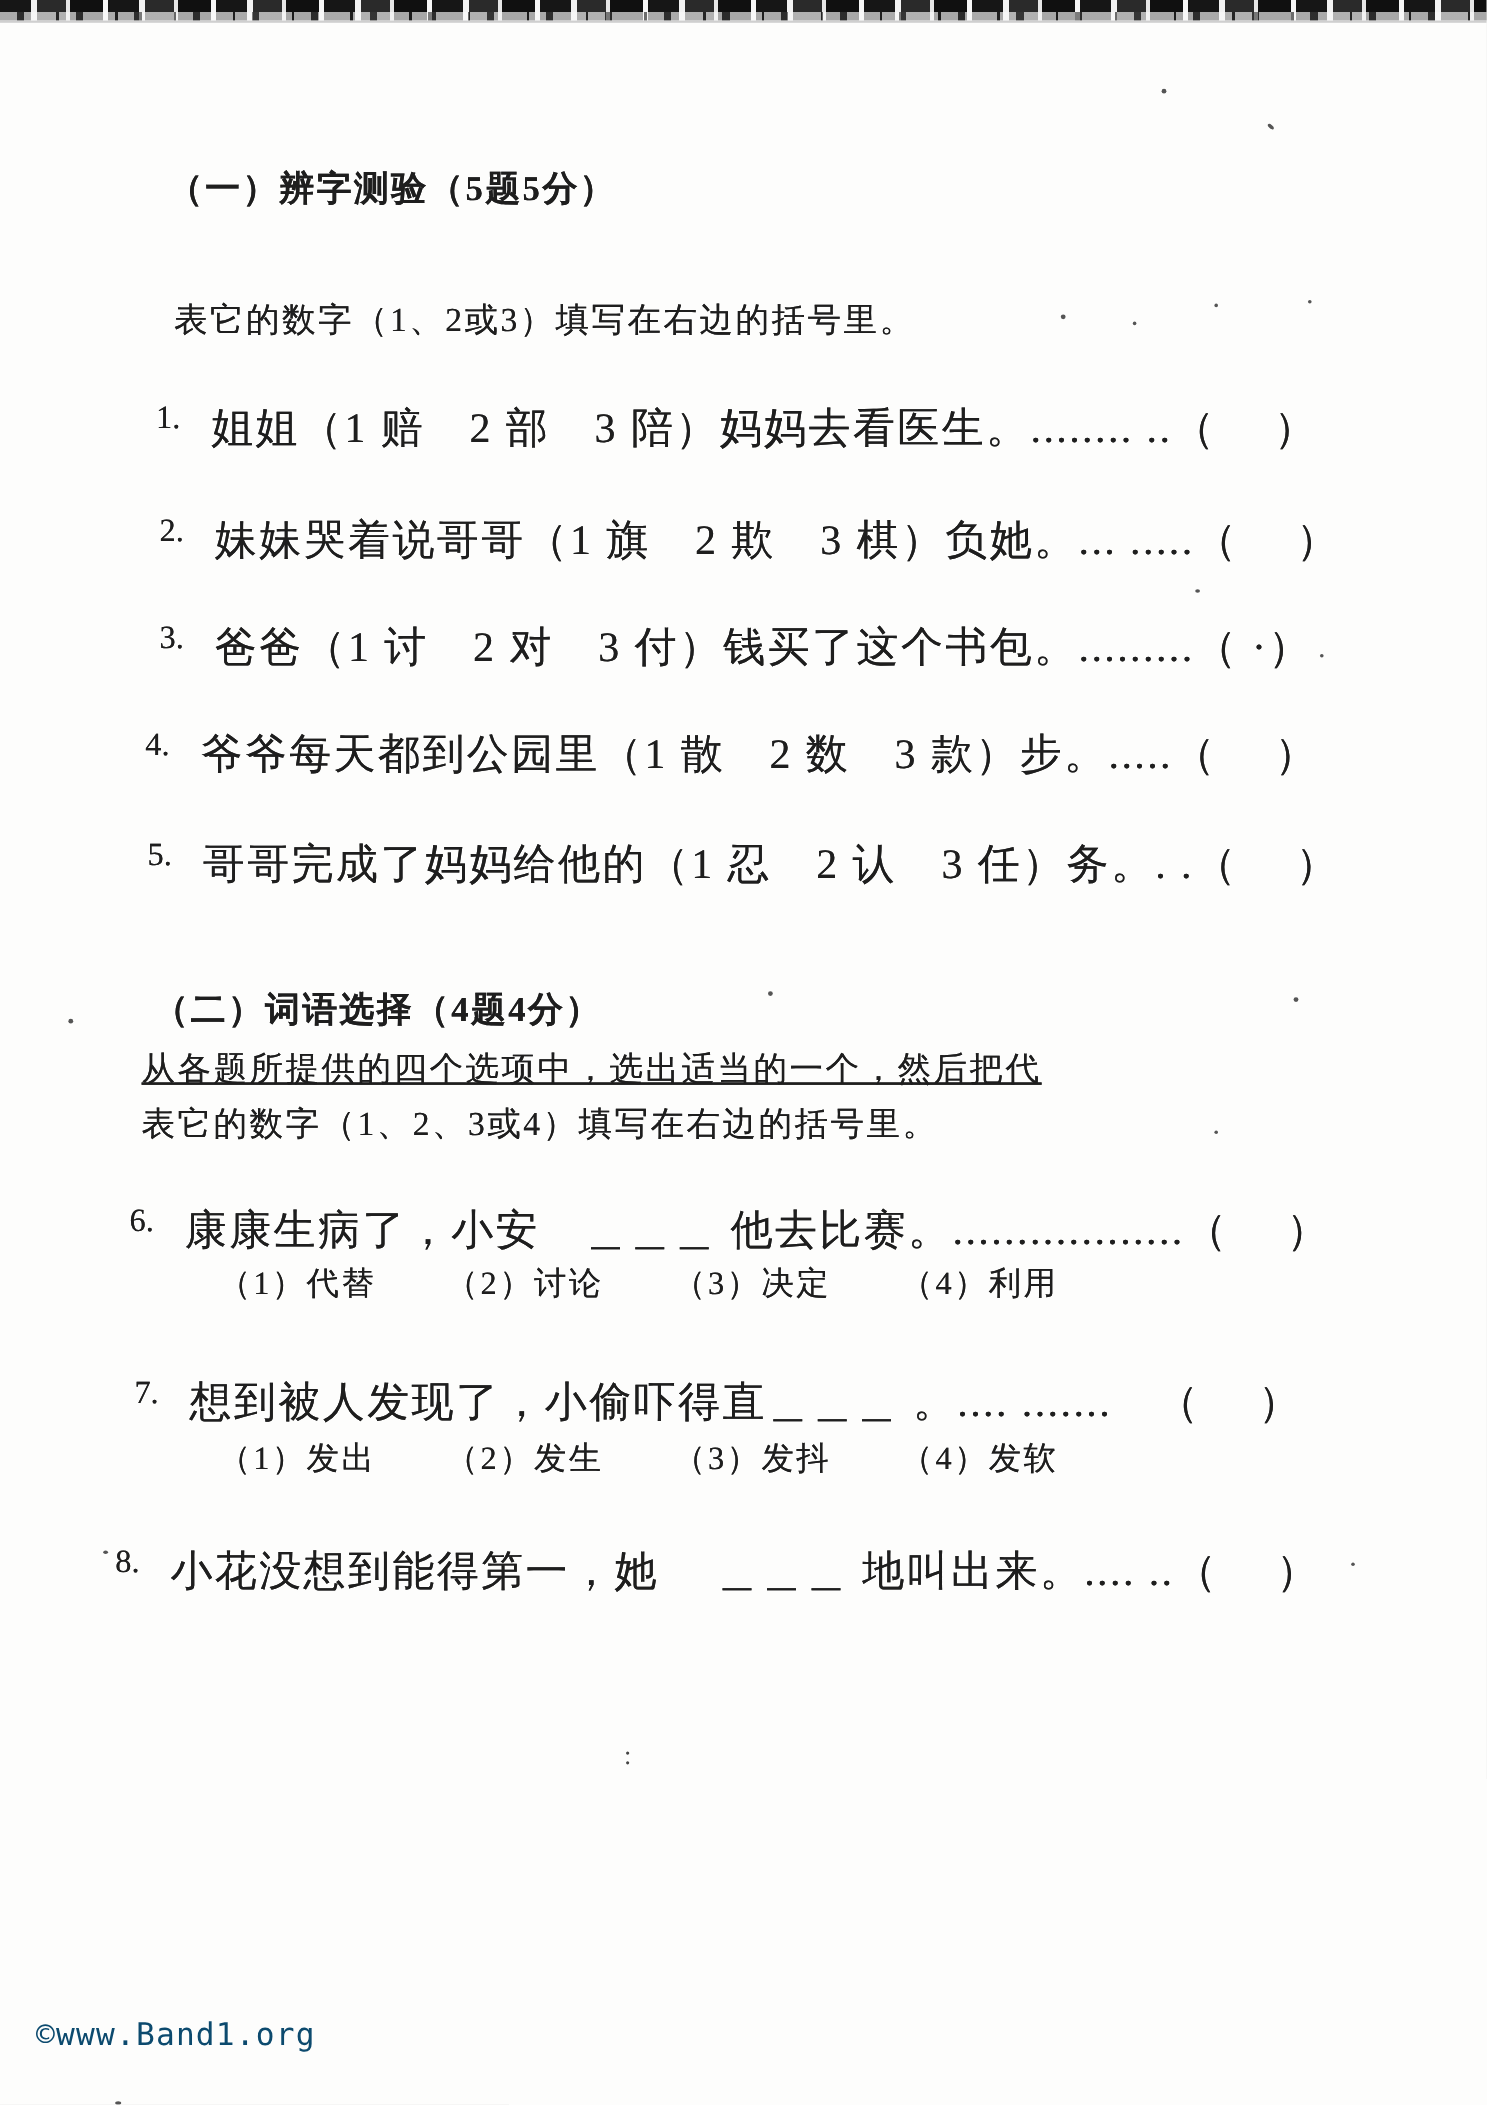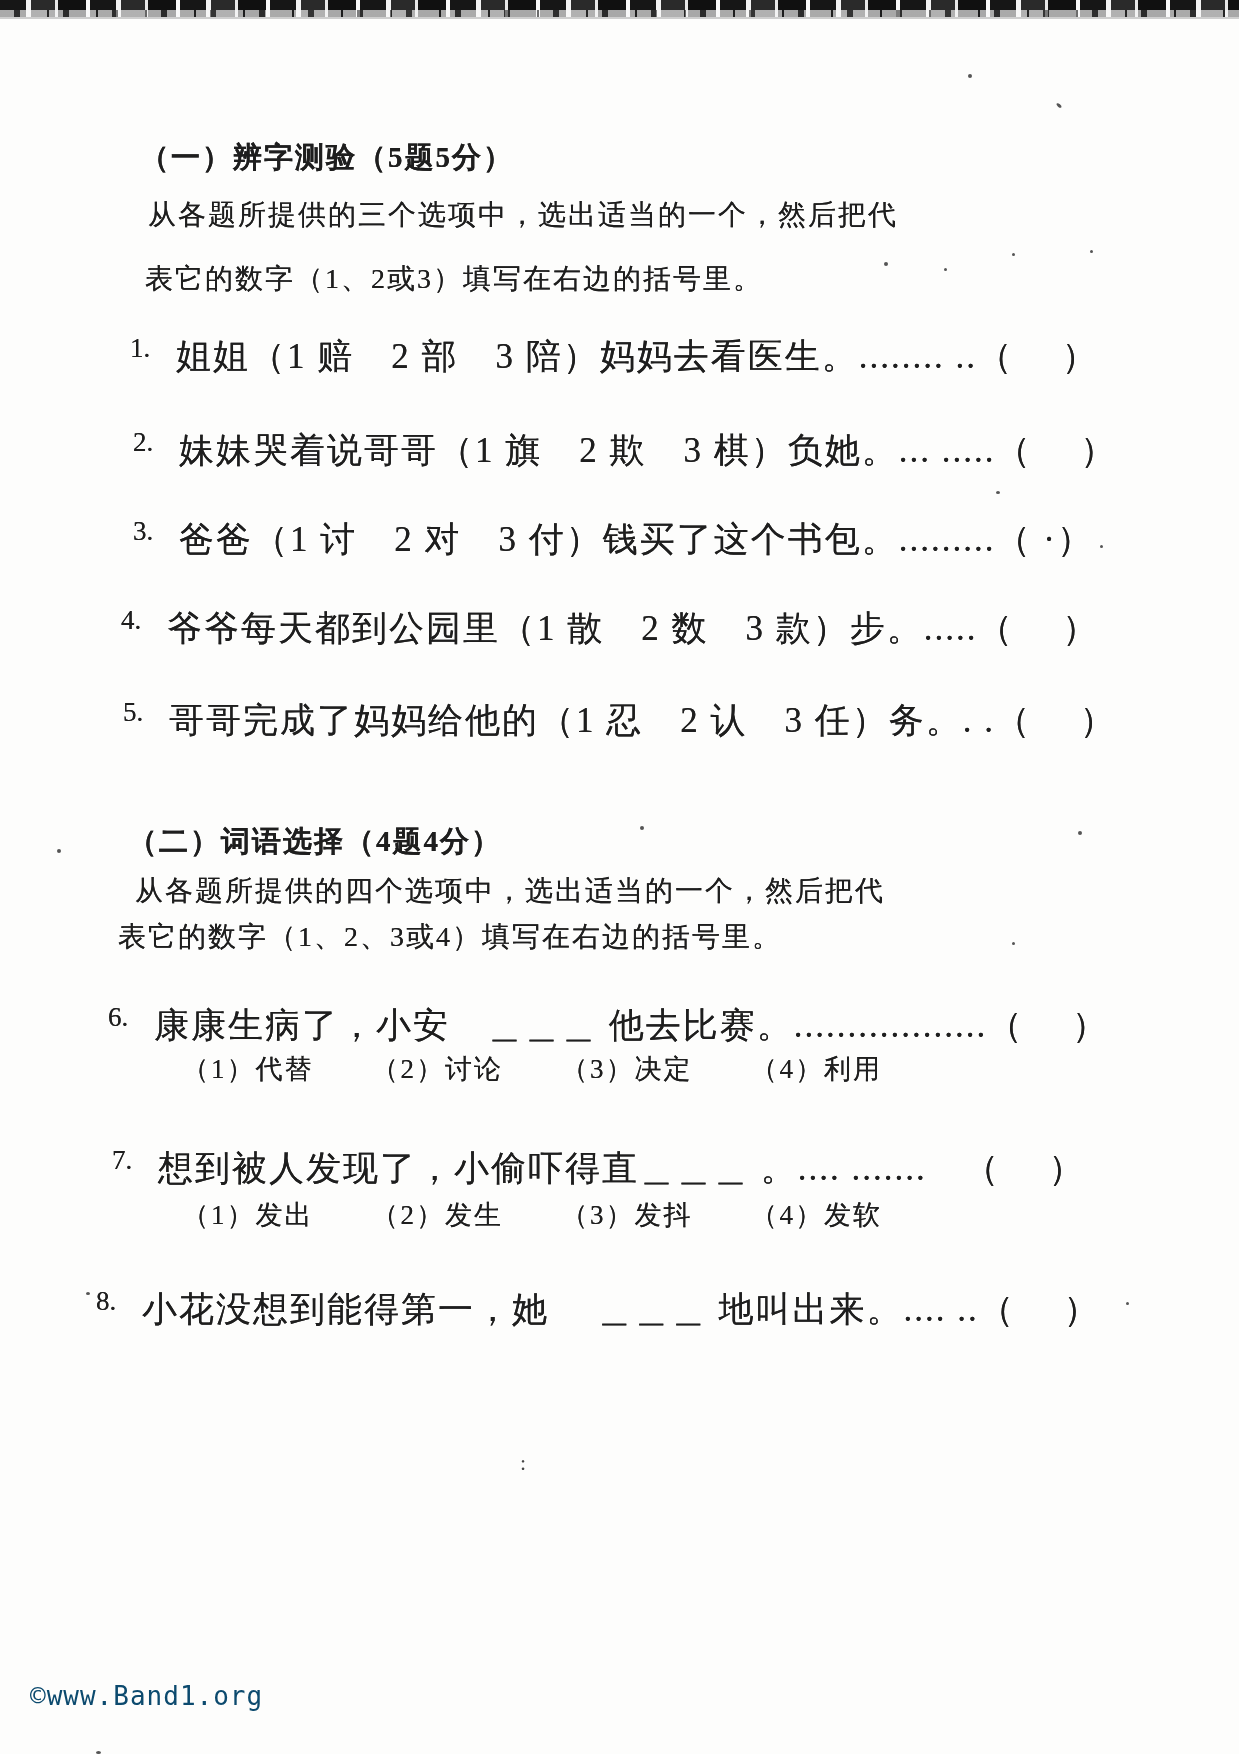--- a/index.html
+++ b/index.html
@@ -49,22 +49,21 @@
   .colon-mark{position:absolute;left:520px;top:1450px;font-size:22px;color:#444;}
 </style>
 </head>
 <body>
 
 <div class="page">
 
   <div class="scan-band"></div>
 
   <div class="txt sec-title" style="left:140px;top:138px;">（一）辨字测验（5题5分）</div>
-  <div class="txt instr" style="left:148px;top:196px;">从各题所提供的三个选项中，选出适当的一个，然后把代</div>
-  <div class="txt instr" style="left:145px;top:248px;margin-top:12px;">表它的数字（1、2或3）填写在右边的括号里。</div>
+  <div class="txt instr" style="left:145px;top:248px;">表它的数字（1、2或3）填写在右边的括号里。</div>
 
   <div class="q" style="left:130px;top:333px;">
     <span class="qnum">1.</span>
     <span class="qtext">姐姐（1 赔　2 部　3 陪）妈妈去看医生。........ ..（　 ）</span>
   </div>
 
   <div class="q" style="left:133px;top:427px;">
     <span class="qnum">2.</span>
     <span class="qtext">妹妹哭着说哥哥（1 旗　2 欺　3 棋）负她。... .....（　 ）</span>
   </div>
@@ -78,21 +77,21 @@
     <span class="qnum">4.</span>
     <span class="qtext">爷爷每天都到公园里（1 散　2 数　3 款）步。.....（　 ）</span>
   </div>
 
   <div class="q" style="left:123px;top:697px;">
     <span class="qnum">5.</span>
     <span class="qtext">哥哥完成了妈妈给他的（1 忍　2 认　3 任）务。. .（　 ）</span>
   </div>
 
   <div class="txt sec-title" style="left:128px;top:822px;">（二）词语选择（4题4分）</div>
-  <div class="txt instr" style="left:135px;top:872px;">从各题所提供的四个选项中，选出适当的一个，然后把代</div>
+  <div class="txt instr" style="left:118px;top:872px;text-decoration:underline;">从各题所提供的四个选项中，选出适当的一个，然后把代</div>
   <div class="txt instr" style="left:118px;top:918px;">表它的数字（1、2、3或4）填写在右边的括号里。</div>
 
   <div class="q" style="left:108px;top:1002px;">
     <span class="qnum">6.</span>
     <span class="qtext">康康生病了，小安　＿＿＿ 他去比赛。..................（　 ）</span>
   </div>
   <div class="txt opts" style="left:182px;top:1051px;">（1）代替　　（2）讨论　　（3）决定　　（4）利用</div>
 
   <div class="q" style="left:112px;top:1145px;">
     <span class="qnum">7.</span>

